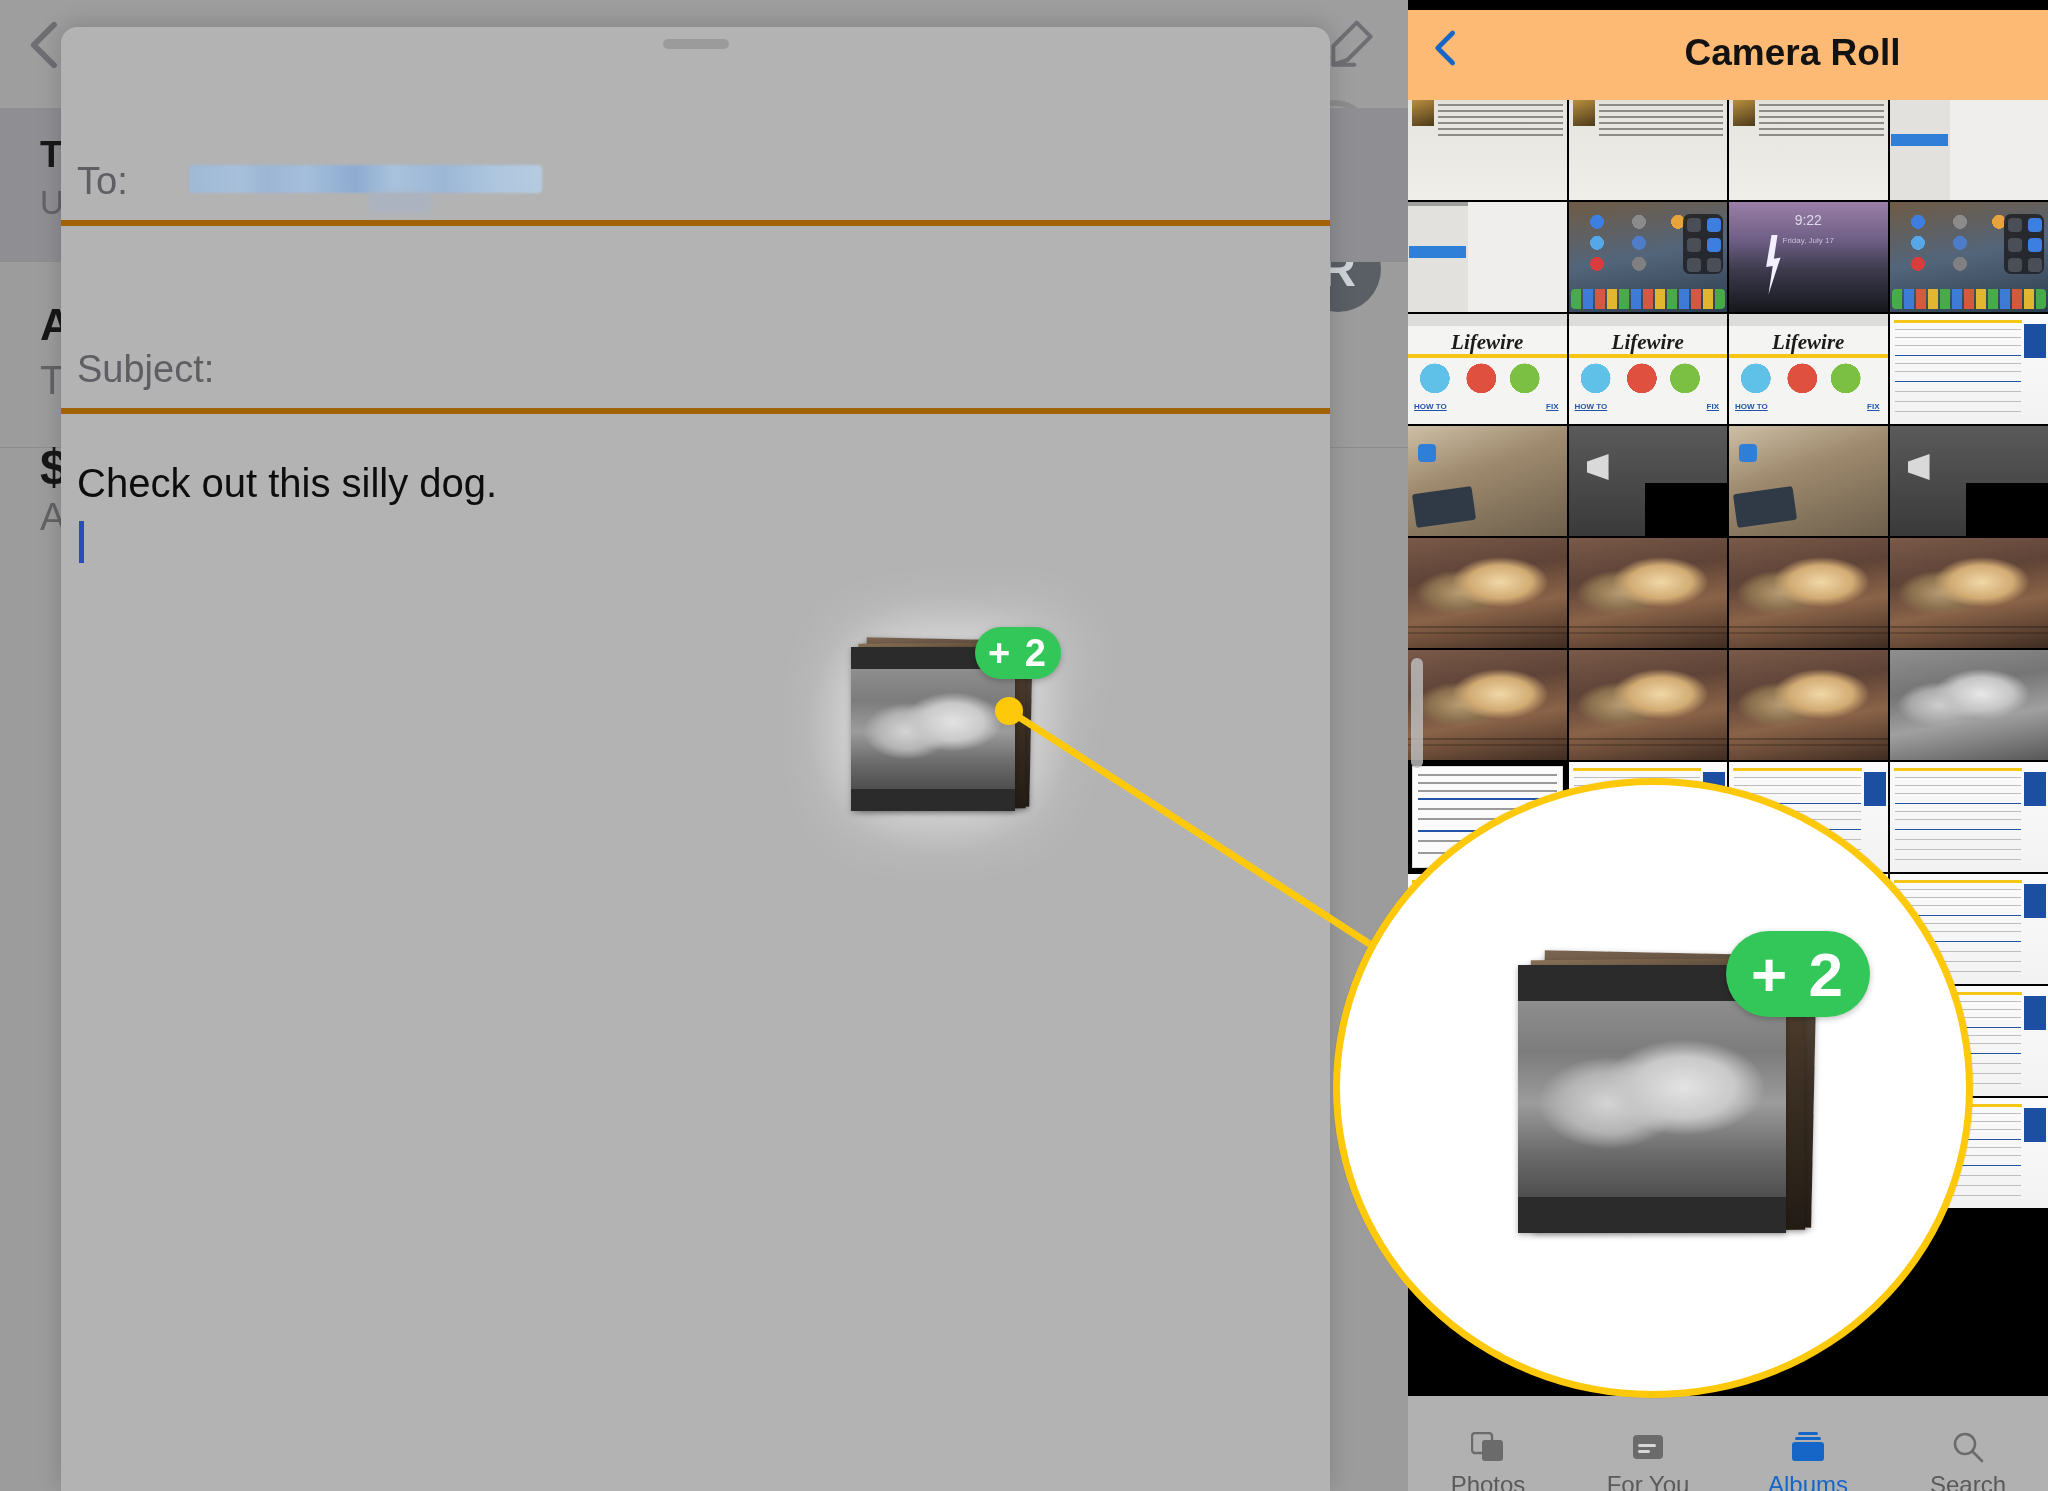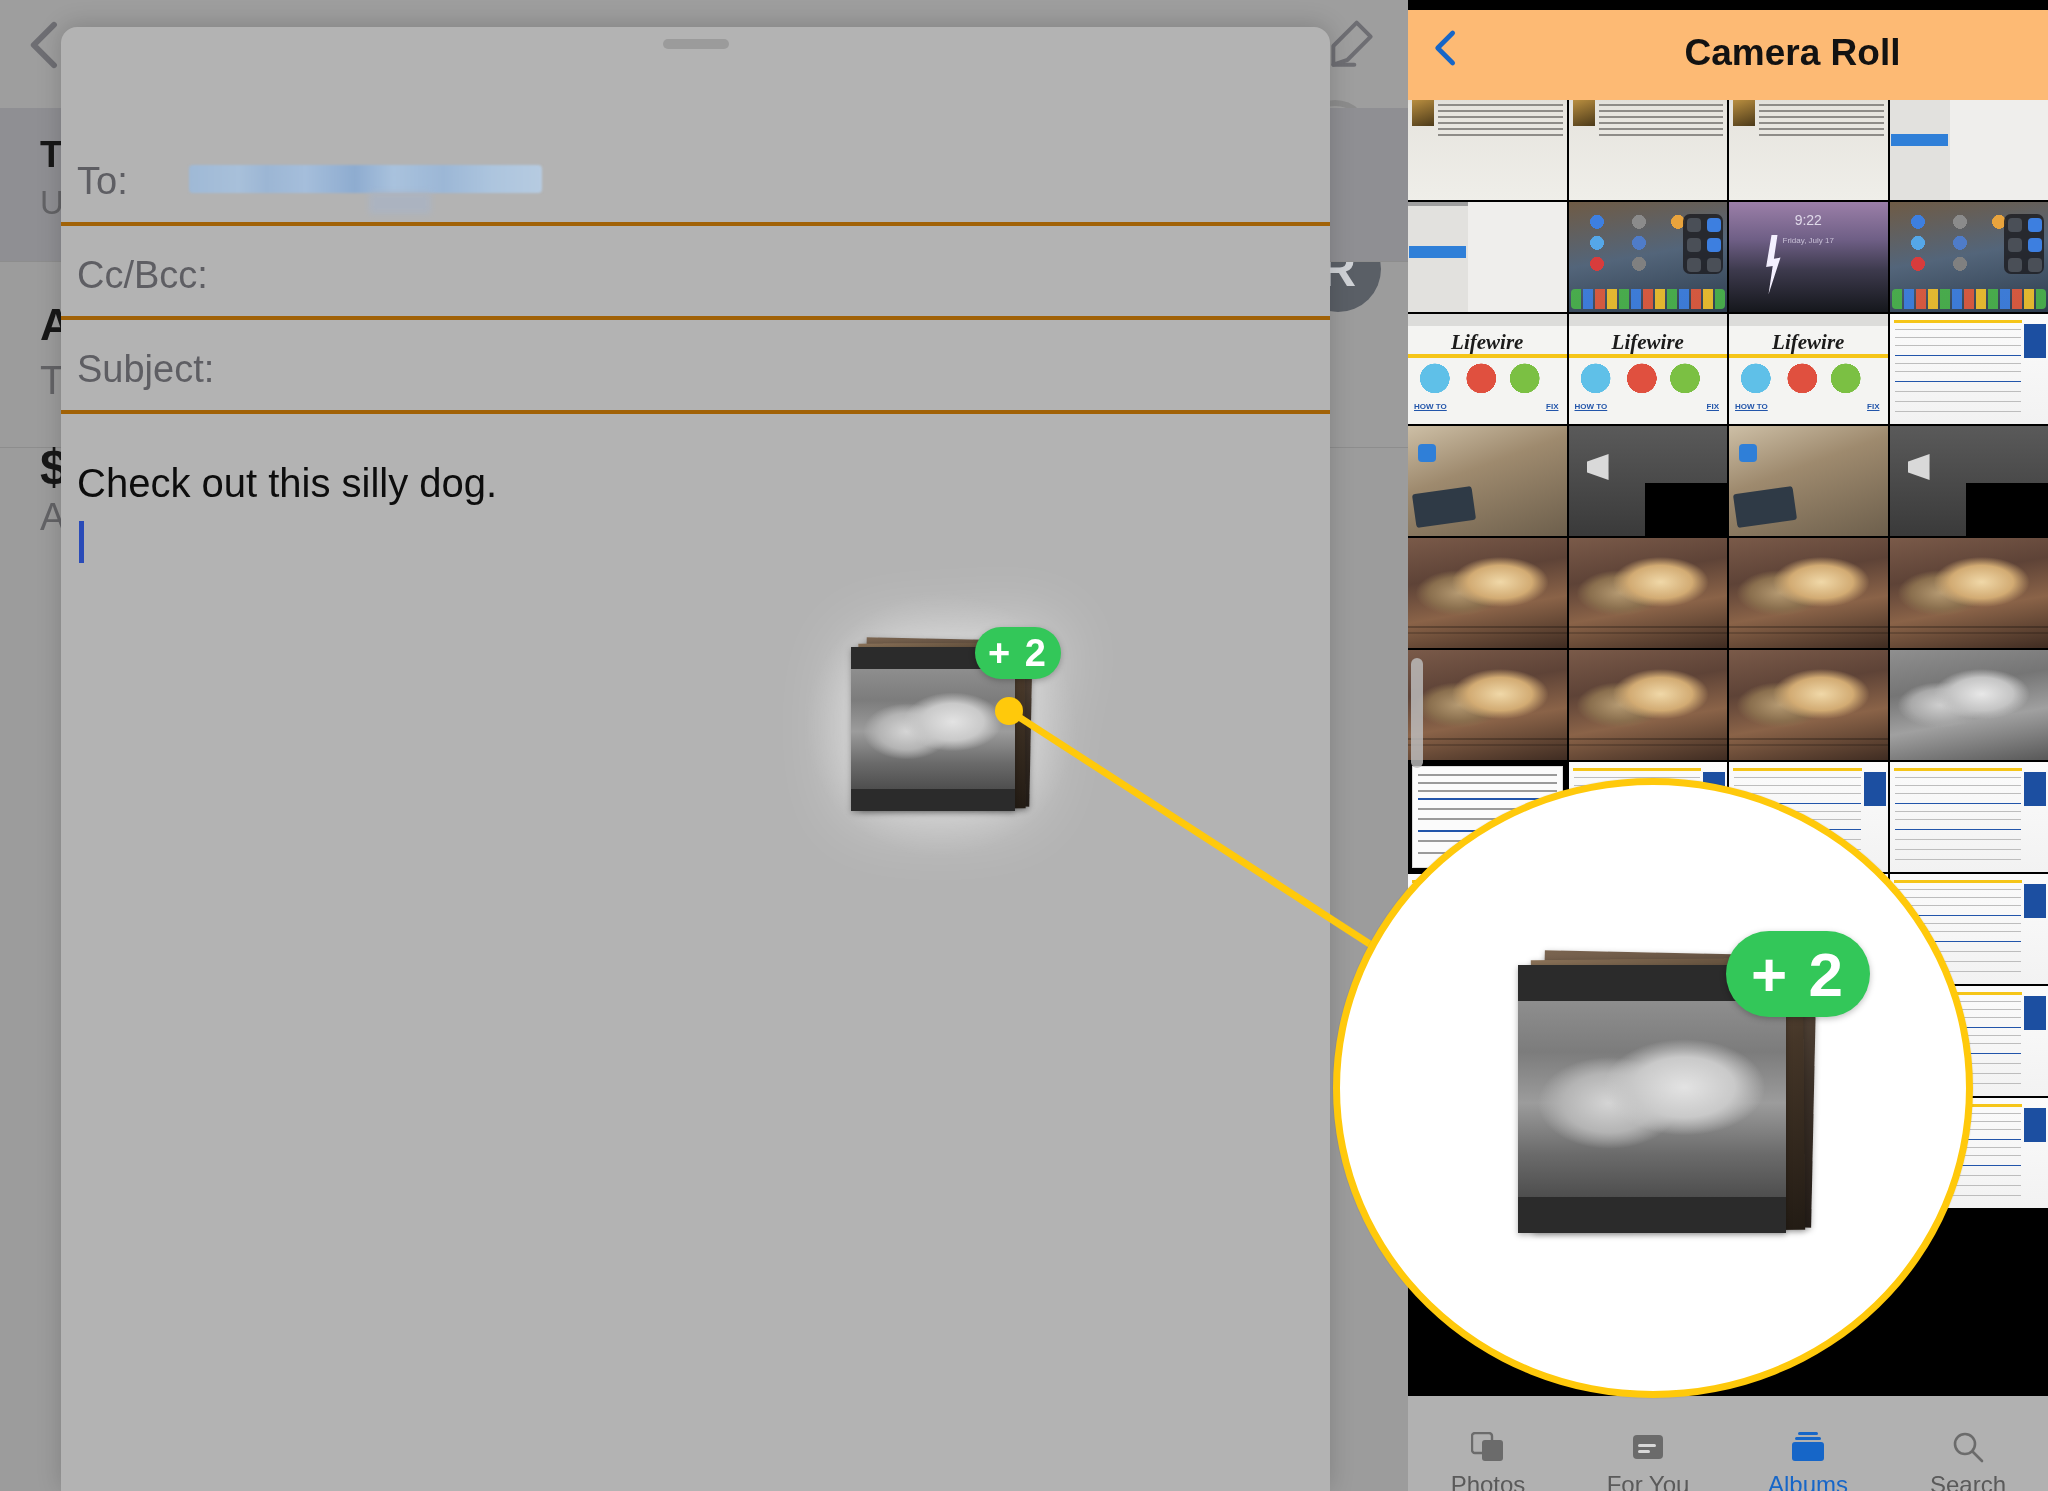--- a/index.html
+++ b/index.html
@@ -84,21 +84,21 @@
     position: absolute; left: 0; top: 42px; width: 100%;
     text-align: center; font-size: 41px; font-weight: bold; color: #0d0d0d;
   }
   .modal-send {
     position: absolute; right: 44px; top: 43px;
     font-size: 40px; font-weight: bold; color: #1666c8; cursor: pointer;
   }
 
   .field {
     position: absolute; left: 0; width: 100%; height: 94px;
-    border-bottom: 4px solid #a16207;
+    border-bottom: 6px solid #a16207;
   }
   .field-label {
     position: absolute; left: 16px; top: 28px;
     font-size: 38px; color: #5e5e63;
   }
   .to-chip {
     position: absolute; left: 128px; top: 33px;
     width: 353px; height: 28px; border-radius: 4px;
     background: linear-gradient(90deg,
       #9fb9d6 0%, #a8c0da 14%, #9cb6d4 22%, #a5bedb 33%,
@@ -444,23 +444,20 @@
     <div class="compose-modal">
       <div class="grabber"></div>
 
 
       <div class="field" style="top:105px;">
         <div class="field-label">To:</div>
         <div class="to-chip"></div>
         <div class="to-chip-tail"></div>
       </div>
 
-      <div class="field" style="top:199px;">
-        <div class="field-label">Cc/Bcc:</div>
-      </div>
 
       <div class="field" style="top:293px;">
         <div class="field-label">Subject:</div>
       </div>
 
       <div class="body-area">
         <div class="body-text">Check out this silly dog.</div>
         <div class="body-caret"></div>
       </div>
 

